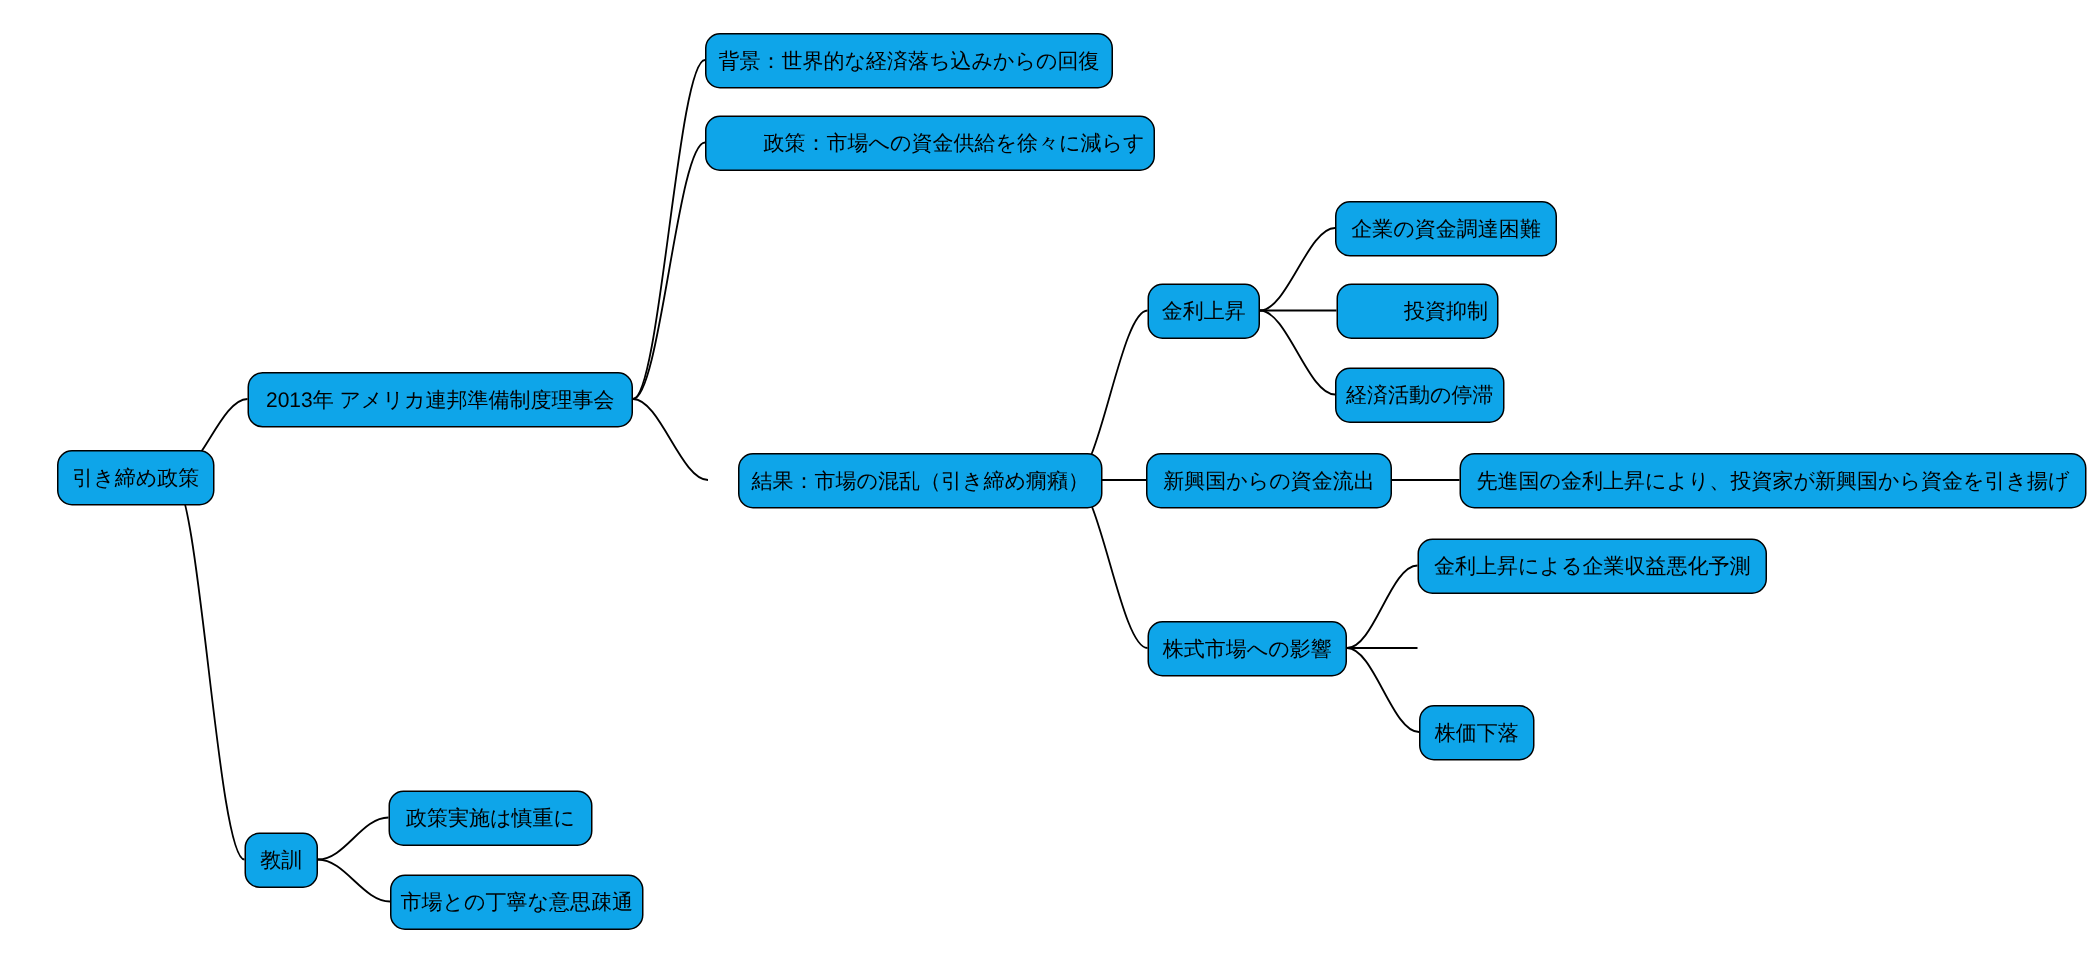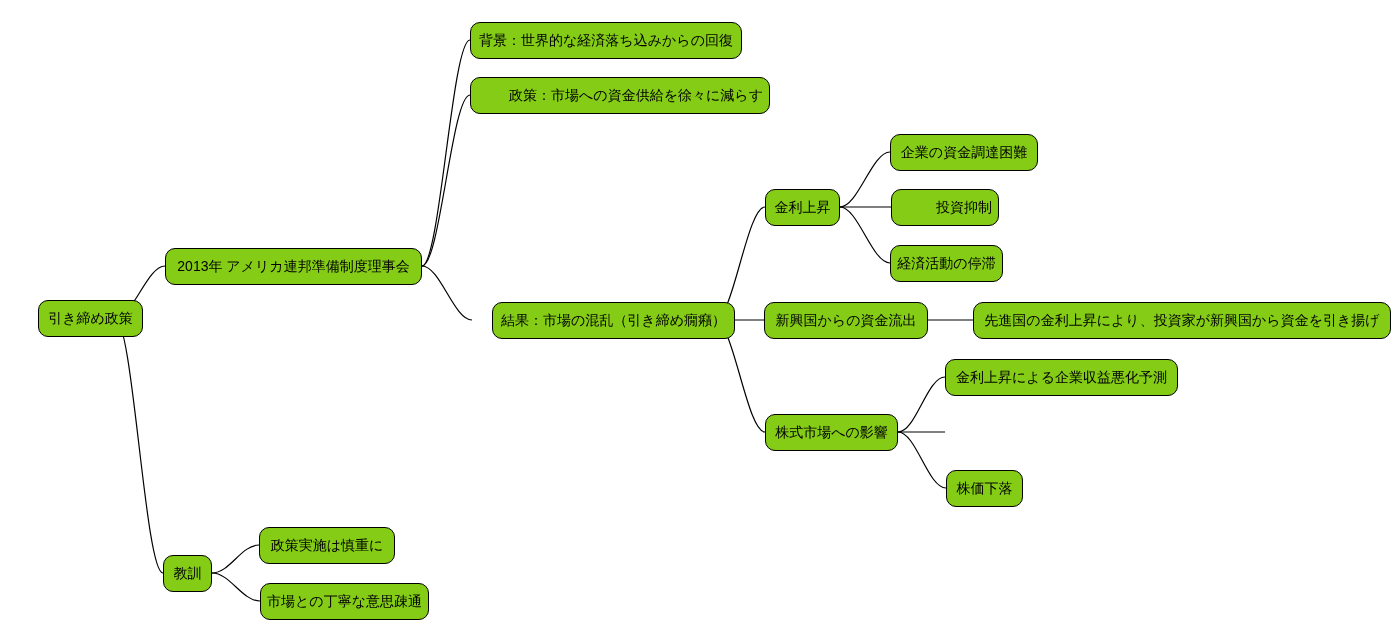--- a/index.html
+++ b/index.html
@@ -9,21 +9,21 @@
     background:#ffffff;
     font-family:"Liberation Sans","DejaVu Sans",sans-serif;
     overflow:hidden;
   }
   .edges{position:absolute;left:0;top:0;width:1397px;height:640px;}
   .edges path{fill:none;stroke:#000000;stroke-width:1.2;}
   .node{
     position:absolute;
     box-sizing:border-box;
     height:37px;
-    background:#84cc16;
+    background:#0ea5e9;
     border:1.6px solid #000000;
     border-radius:10px;
     display:flex;align-items:center;justify-content:center;
     font-size:14px;color:#000000;
     white-space:nowrap;
     padding:0 6px;
   }
 </style>
 </head>
 <body>

